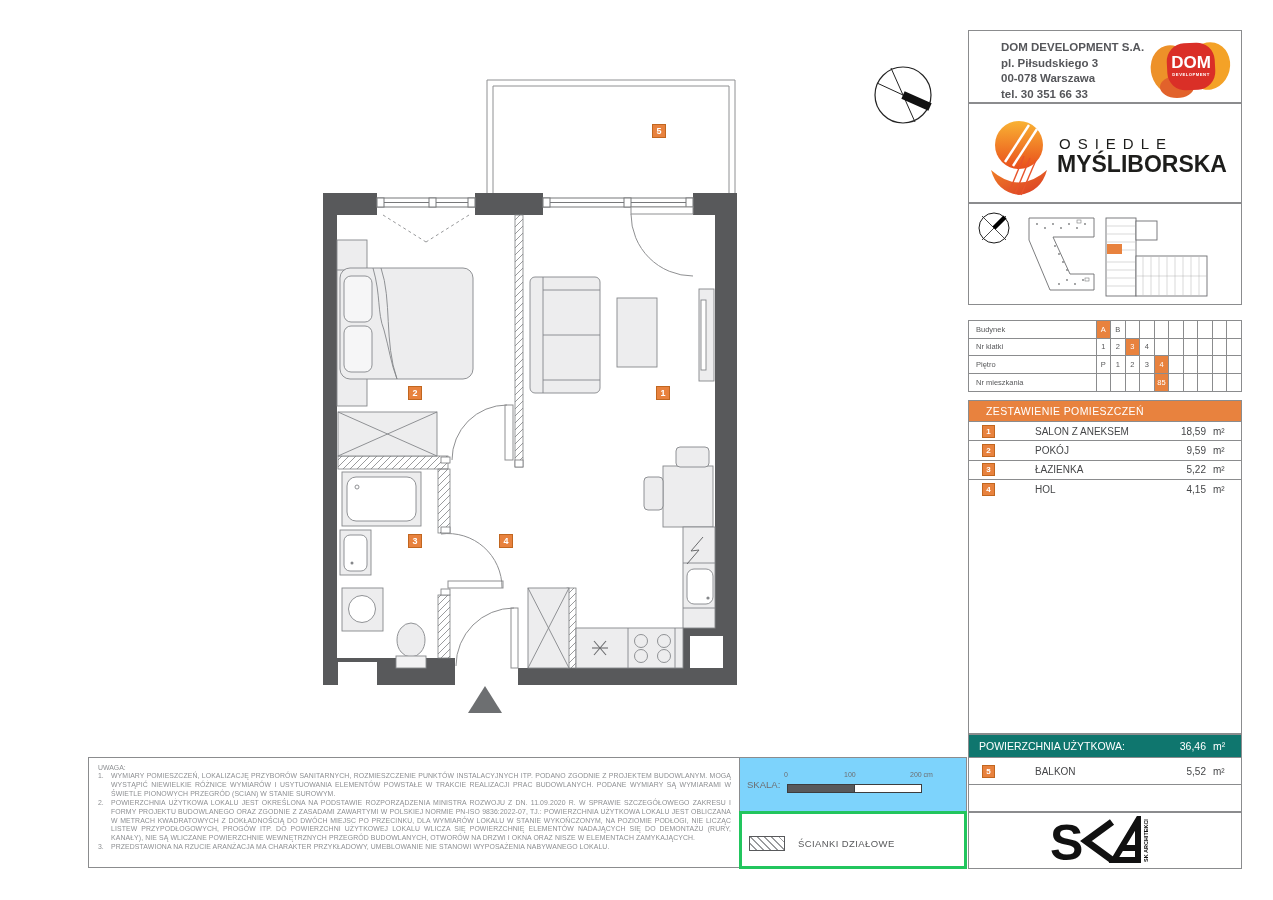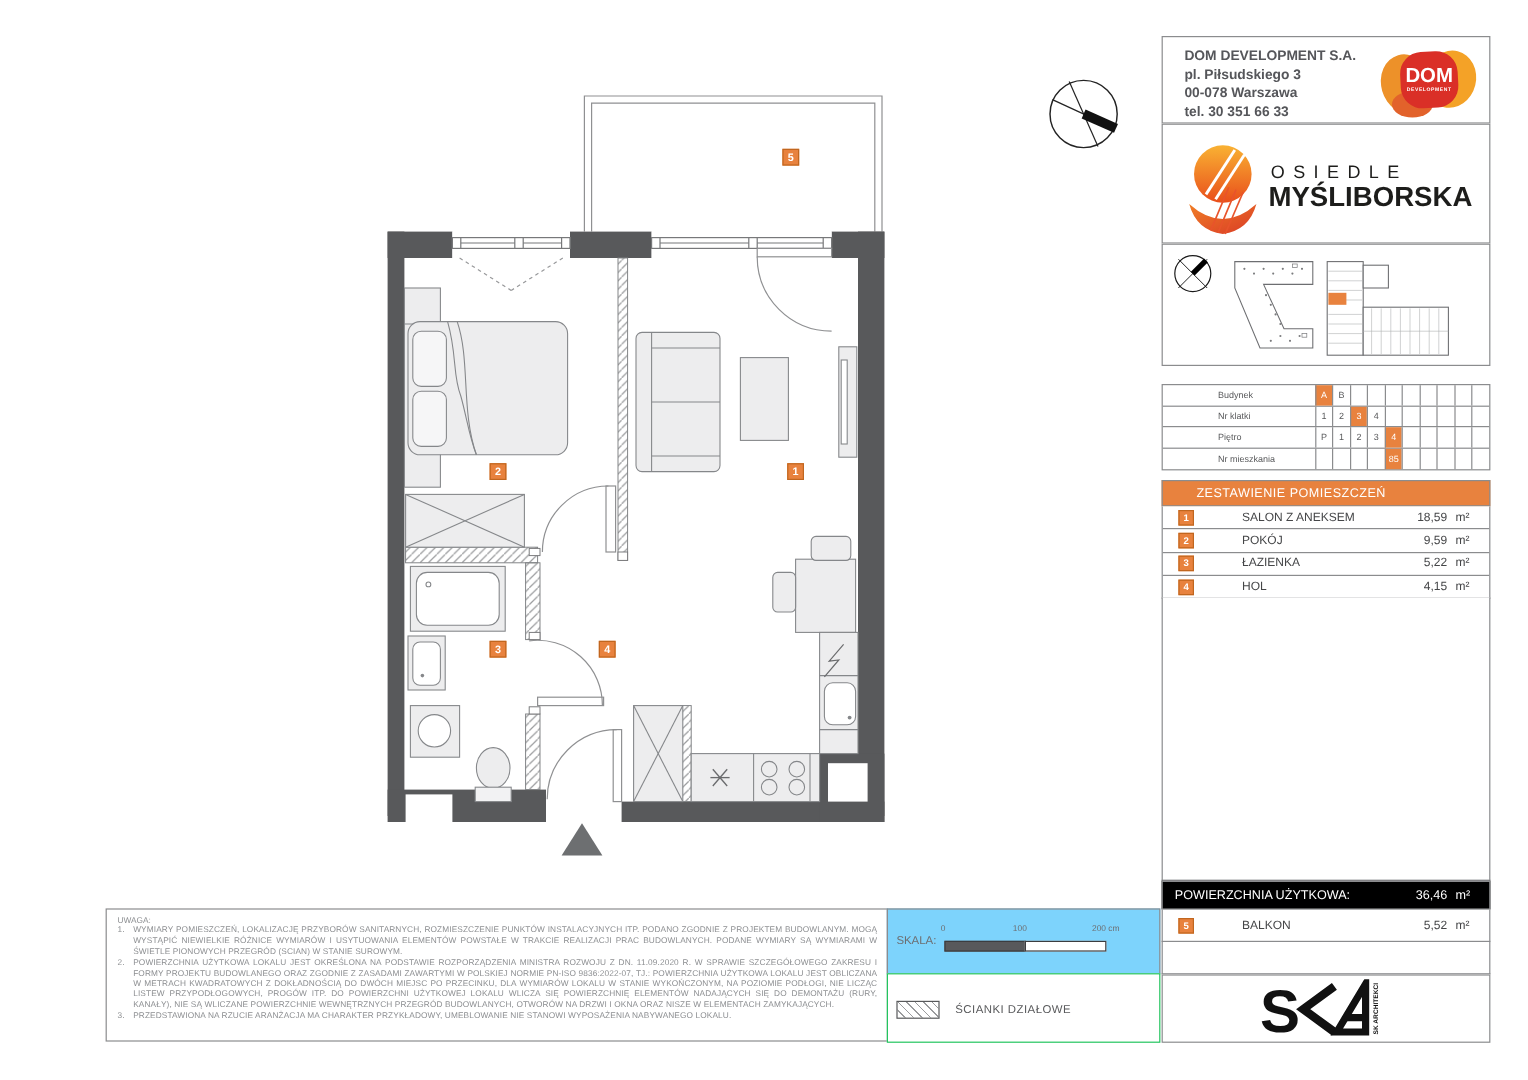--- a/index.html
+++ b/index.html
@@ -2,56 +2,56 @@
 <html><head>
 <meta charset="utf-8">
 <style>
   html,body{margin:0;padding:0;background:#ffffff;}
   body{width:1273px;height:900px;position:relative;overflow:hidden;
        font-family:"Liberation Sans","DejaVu Sans",sans-serif;color:#58595b;}
   .abs{position:absolute;}
   .box{position:absolute;border:1px solid #8b8c8e;background:#fff;box-sizing:border-box;}
 
   
-  .dev-text{position:absolute;left:18px;top:9px;font-size:11.5px;font-weight:bold;
+  .dev-text{position:absolute;left:32px;top:9px;font-size:11.5px;font-weight:bold;
             line-height:15.5px;color:#55565a;white-space:nowrap;}
   .estate-line1{position:absolute;left:90px;top:31px;font-size:15px;letter-spacing:7px;color:#1d1d1b;}
   .estate-line2{position:absolute;left:88px;top:47px;font-size:23px;font-weight:bold;color:#1d1d1b;letter-spacing:0px;}
 
   
   #unit-table{position:absolute;left:968px;top:320px;width:274px;height:72px;
               border:1px solid #8b8c8e;box-sizing:border-box;background:#fff;}
   .t-row{display:grid;grid-template-columns:1fr repeat(10,14.55px);height:17.5px;
          border-bottom:1px solid #8b8c8e;box-sizing:border-box;align-items:stretch;}
   .t-row:last-child{border-bottom:none;}
-  .t-label{font-size:7.5px;color:#58595b;padding-left:7px;align-self:center;margin-left:39px;}
+  .t-label{font-size:7.5px;color:#58595b;padding-left:7px;align-self:center;}
   .t-cell{border-left:1px solid #8b8c8e;font-size:7.5px;color:#58595b;display:flex;
           align-items:center;justify-content:center;box-sizing:border-box;}
   .t-cell.hl{background:#e8823e;color:#fff;}
 
   
   #rooms-header{position:absolute;left:968px;top:400px;width:274px;height:22px;background:#e8823e;
                 color:#fff;font-size:10.5px;letter-spacing:.4px;display:flex;align-items:center;
-                padding-left:28px;box-sizing:border-box;border:1px solid #8b8c8e;}
+                padding-left:17px;box-sizing:border-box;border:1px solid #8b8c8e;}
   #room-rows{position:absolute;left:968px;top:422px;width:274px;height:77px;
              border:1px solid #8b8c8e;border-top:none;box-sizing:border-box;background:#fff;}
   .room-row{display:flex;align-items:center;height:19.25px;border-bottom:1px solid #8b8c8e;
             box-sizing:border-box;padding-right:8px;}
   #room-rows .room-row:last-child{border-bottom:none;}
   .row-badge{width:13px;height:13px;background:#e8823e;border:1px solid #c1661f;color:#fff;
              font-size:8px;font-weight:bold;display:flex;align-items:center;justify-content:center;
              margin-left:13px;box-sizing:border-box;}
   .room-name{font-size:10px;color:#454648;margin-left:40px;}
   .room-area{font-size:10px;color:#454648;margin-left:auto;}
   .room-unit{font-size:10px;color:#454648;width:20px;margin-left:7px;}
 
   #empty-tall{position:absolute;left:968px;top:498px;width:274px;height:236px;
               border:1px solid #8b8c8e;border-top:none;box-sizing:border-box;background:#fff;}
 
-  #summary-bar{position:absolute;left:968px;top:734px;width:274px;height:24px;background:#000000;
+  #summary-bar{position:absolute;left:968px;top:734px;width:274px;height:24px;background:#0f766e;
                border:1px solid #8b8c8e;box-sizing:border-box;display:flex;align-items:center;
                color:#fff;font-size:10.5px;padding:0 8px 0 10px;}
   #summary-bar .s-area{margin-left:auto;}
   #summary-bar .s-unit{width:20px;margin-left:7px;}
   #balkon-row{position:absolute;left:968px;top:758px;width:274px;height:27px;border:1px solid #8b8c8e;
               border-top:none;box-sizing:border-box;background:#fff;}
   #balkon-row .room-row{height:100%;border-bottom:none;}
   #empty-small{position:absolute;left:968px;top:785px;width:274px;height:27px;border:1px solid #8b8c8e;
                border-top:none;box-sizing:border-box;background:#fff;}
   #ska-box{position:absolute;left:968px;top:812px;width:274px;height:57px;border:1px solid #8b8c8e;
@@ -67,21 +67,21 @@
 
   #skala-box{position:absolute;left:739px;top:757px;width:228px;height:55px;border:1px solid #8b8c8e;
              box-sizing:border-box;background:#7dd3fc;text-align:right;}
   .skala-label{position:absolute;left:7px;top:21px;font-size:9.5px;color:#6d6e71;}
   .sc-dark{position:absolute;left:47px;top:26px;width:68px;height:9px;background:#58595b;border:1px solid #3c3d3f;box-sizing:border-box;}
   .sc-light{position:absolute;left:114px;top:26px;width:68px;height:9px;background:#fff;border:1px solid #3c3d3f;box-sizing:border-box;}
   .sc-t0{position:absolute;left:44px;top:13px;font-size:7px;color:#6d6e71;}
   .sc-t100{position:absolute;left:104px;top:13px;font-size:7px;color:#6d6e71;}
   .sc-t200{position:absolute;left:170px;top:13px;font-size:7px;color:#6d6e71;}
 
-  #legend-box{position:absolute;left:739px;top:811px;width:228px;height:58px;border:1px solid #22c55e;
+  #legend-box{position:absolute;left:739px;top:811px;width:228px;height:58px;border:3px solid #22c55e;
               box-sizing:border-box;background:#fff;}
   .legend-swatch{position:absolute;left:7px;top:22px;width:36px;height:15px;border:1px solid #58595b;
      background:repeating-linear-gradient(45deg,#fff 0 4px,#9a9b9d 4px 5px);box-sizing:border-box;}
   .legend-label{position:absolute;left:56px;top:24px;font-size:9.5px;color:#58595b;letter-spacing:.4px;}
 
   
   .plan-badge{position:absolute;width:14px;height:14px;background:#e8823e;border:1px solid #c1661f;
               color:#fff;font-size:9px;font-weight:bold;display:flex;align-items:center;
               justify-content:center;box-sizing:border-box;}
 </style>

